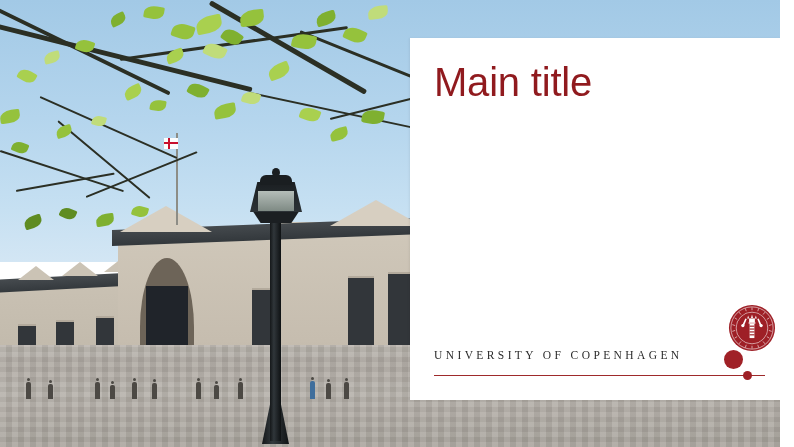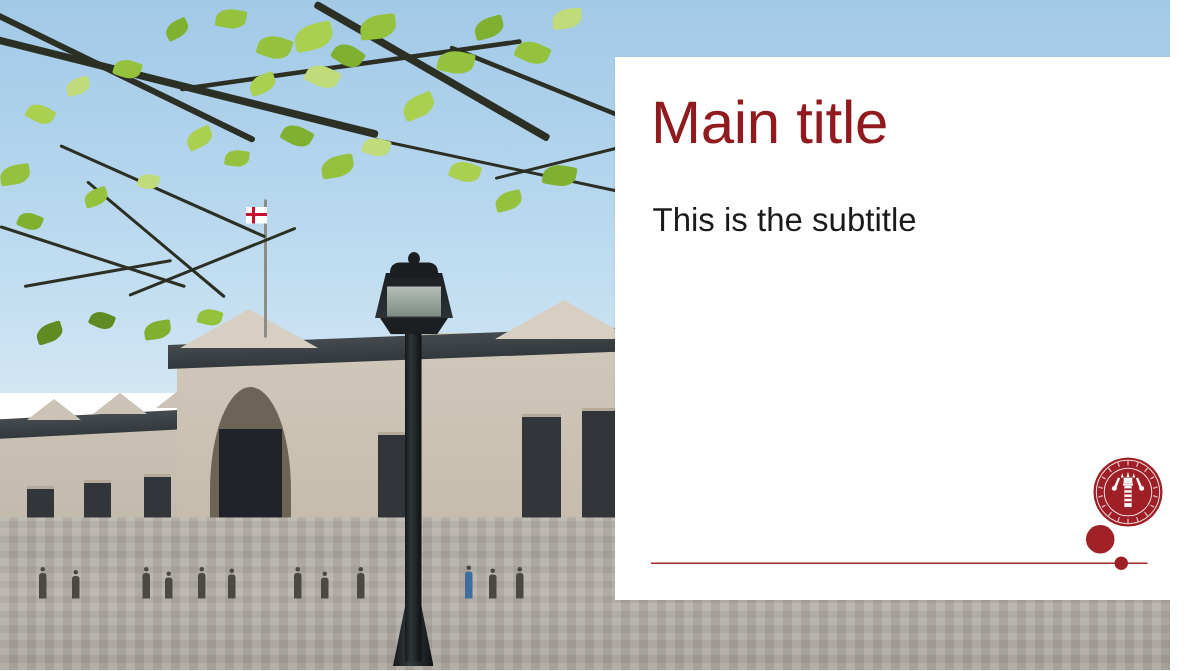--- a/index.html
+++ b/index.html
@@ -411,21 +411,20 @@
     <div class="leaf dark" style="left:24px; top:216px; width:18px; height:12px; transform:rotate(-18deg);"></div>
     <div class="leaf dark" style="left:60px; top:208px; width:16px; height:11px; transform:rotate(24deg);"></div>
     <div class="leaf l3" style="left:96px; top:214px; width:18px; height:12px; transform:rotate(-8deg);"></div>
     <div class="leaf" style="left:132px; top:206px; width:16px; height:11px; transform:rotate(16deg);"></div>
   </div>
 
   <div class="panel">
 
     <div class="title">Main title</div>
 
-    <div class="subtitle">This is the subtitle</div>
 
 
     <div class="seal">
       <svg viewBox="0 0 100 100" xmlns="http://www.w3.org/2000/svg">
         <circle cx="50" cy="50" r="48" fill="#9e1f26"></circle>
         <circle cx="50" cy="50" r="44" fill="none" stroke="#ffffff" stroke-width="1.4" opacity="0.85"></circle>
         <circle cx="50" cy="50" r="33" fill="none" stroke="#ffffff" stroke-width="1.4" opacity="0.85"></circle>
         <circle cx="50" cy="50" r="31" fill="#9e1f26"></circle>
 
         <g stroke="#f2dcdd" stroke-width="1.8" opacity="0.8">
@@ -466,19 +465,20 @@
 
           <path d="M40 30 l2 -6 2 6 z"></path>
           <path d="M48 29 l2 -7 2 7 z"></path>
           <path d="M56 30 l2 -6 2 6 z"></path>
         </g>
       </svg>
     </div>
 
     <div class="footer-dot-large"></div>
 
+    <div class="footer-wordmark">UNIVERSITY OF COPENHAGEN</div>
 
     <div class="footer-rule"></div>
     <div class="footer-dot-small"></div>
   </div>
 
   <div class="soft-shadow"></div>
 </div>
 
 </body></html>

